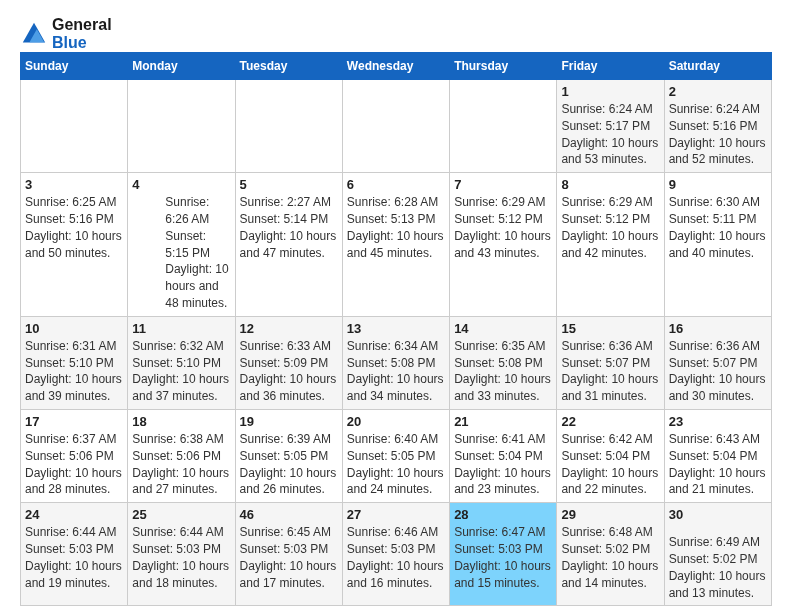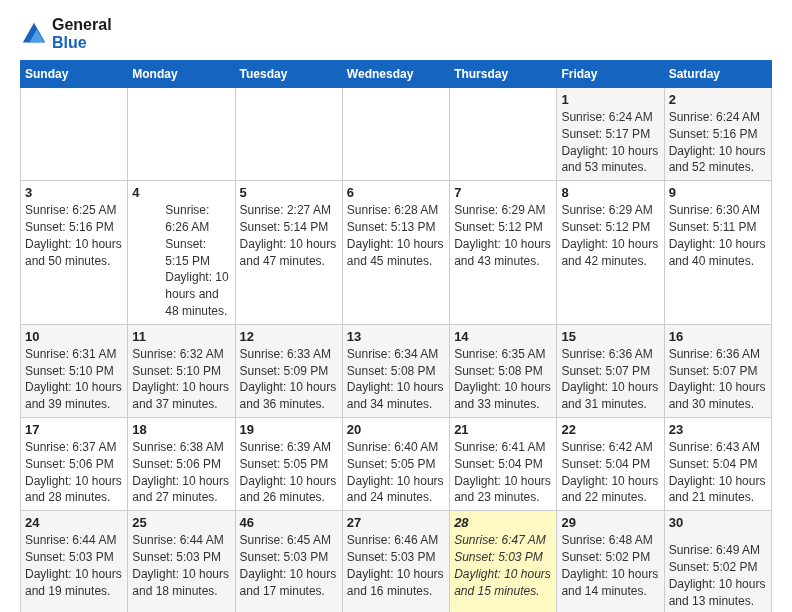--- a/index.html
+++ b/index.html
@@ -1,18 +1,18 @@
 <!DOCTYPE html>
 <html><head>
   <meta charset="utf-8">
   <style>
     * { box-sizing: border-box; margin: 0; padding: 0; }
     body { font-family: Arial, sans-serif; background: #fff; width: 792px; min-height: 612px; }
     .container { padding: 16px 20px; }
-    .header-row { display: flex; align-items: flex-start; justify-content: space-between; margin-bottom: 8px; }
+    .header-row { display: flex; align-items: flex-start; justify-content: space-between; }
     .logo { display: flex; align-items: center; gap: 4px; }
     .logo-icon { width: 28px; height: 28px; }
     .title-block { text-align: right; }
     .month-title { font-size: 36px; color: #1a1a1a; font-weight: 300; }
     .subtitle { font-size: 14px; color: #444; }
     .calendar { width: 100%; border-collapse: collapse; }
     .calendar th { background: #1565c0; color: #fff; font-size: 12px; font-weight: bold; padding: 6px 4px; text-align: left; border: 1px solid #1565c0; }
     .calendar td { vertical-align: top; border: 1px solid #ccc; padding: 4px; width: calc(100%/7); min-height: 80px; background: #fff; }
     .calendar tr:nth-child(odd) td { background: #f5f5f5; }
     .calendar tr:nth-child(even) td { background: #fff; }
@@ -223,21 +223,21 @@
             <div class="day-info" style="white-space: pre-line;">Sunrise: 6:45 AM
 Sunset: 5:03 PM
 Daylight: 10 hours and 17 minutes.</div>
           </td>
           <td style="background: rgb(245, 245, 245);">
             <div class="day-num">27</div>
             <div class="day-info" style="white-space: pre-line;">Sunrise: 6:46 AM
 Sunset: 5:03 PM
 Daylight: 10 hours and 16 minutes.</div>
           </td>
-          <td style="background: #fef9c3; font-style: italic;">
+          <td style="background: #7dd3fc;">
             <div class="day-num">28</div>
             <div class="day-info" style="white-space: pre-line;">Sunrise: 6:47 AM
 Sunset: 5:03 PM
 Daylight: 10 hours and 15 minutes.</div>
           </td>
           <td style="background: rgb(245, 245, 245);">
             <div class="day-num">29</div>
             <div class="day-info" style="white-space: pre-line;">Sunrise: 6:48 AM
 Sunset: 5:02 PM
 Daylight: 10 hours and 14 minutes.</div>

